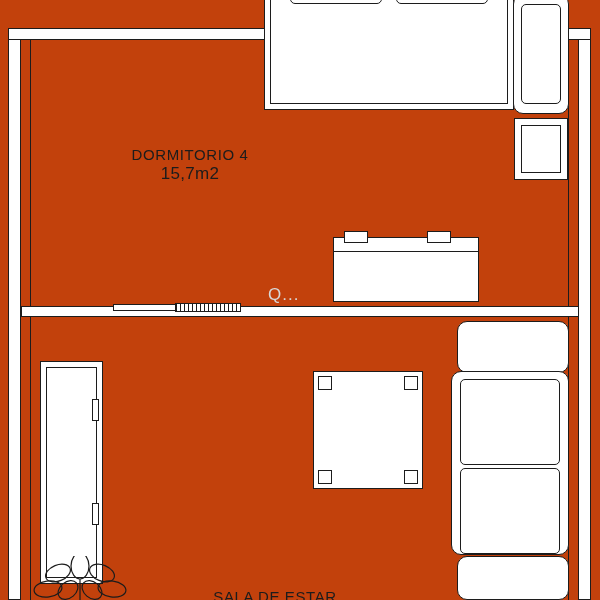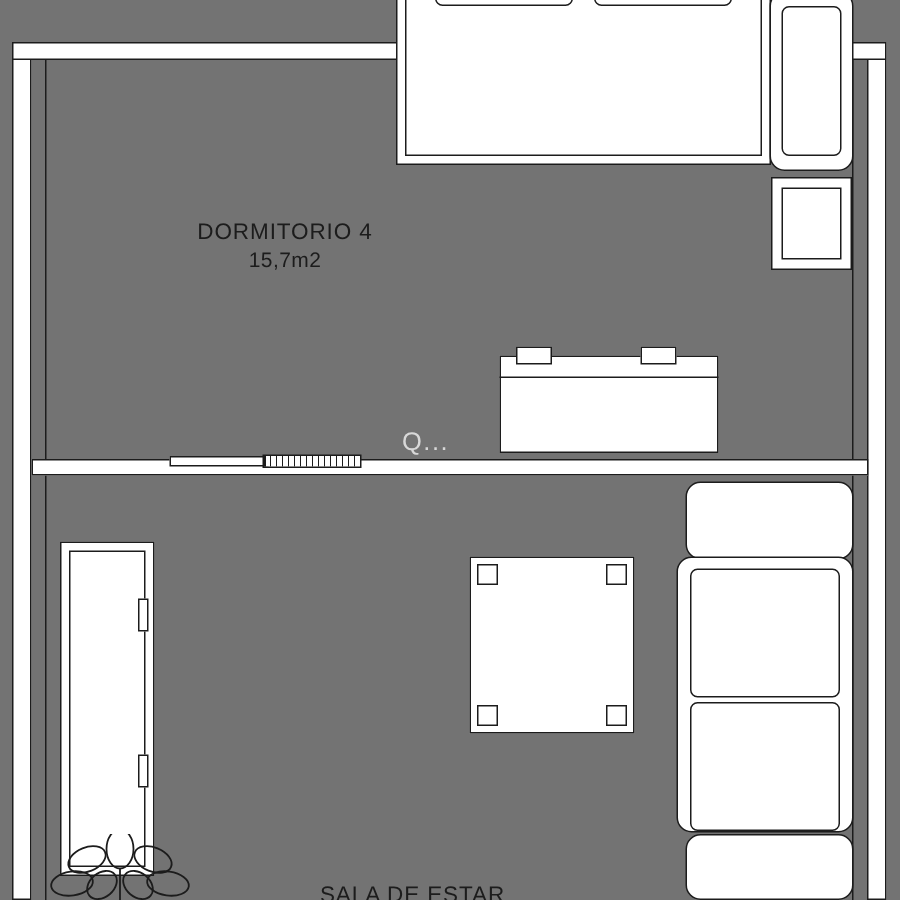--- a/index.html
+++ b/index.html
@@ -7,21 +7,21 @@
     padding: 0;
     background: #ffffff;
   }
   body {
     font-family: "Liberation Sans", sans-serif;
   }
   #plan {
     position: relative;
     width: 600px;
     height: 600px;
-    background: #737373;
+    background: #c2410c;
     overflow: hidden;
   }
   .wall-fill {
     position: absolute;
     background: #ffffff;
     border: 1px solid #1c1c1c;
     box-sizing: border-box;
   }
   .line-h {
     position: absolute;
@@ -45,21 +45,21 @@
     position: absolute;
     text-align: center;
     color: #1c1c1c;
     font-size: 15px;
     letter-spacing: 0.6px;
     white-space: nowrap;
     line-height: 19px;
   }
   .label .area {
     display: block;
-    font-size: 14px;
+    font-size: 17px;
     letter-spacing: 0.3px;
   }
   .watermark {
     position: absolute;
     color: #d8d8d8;
     font-size: 17px;
     letter-spacing: 1px;
     white-space: nowrap;
     user-select: none;
   }

